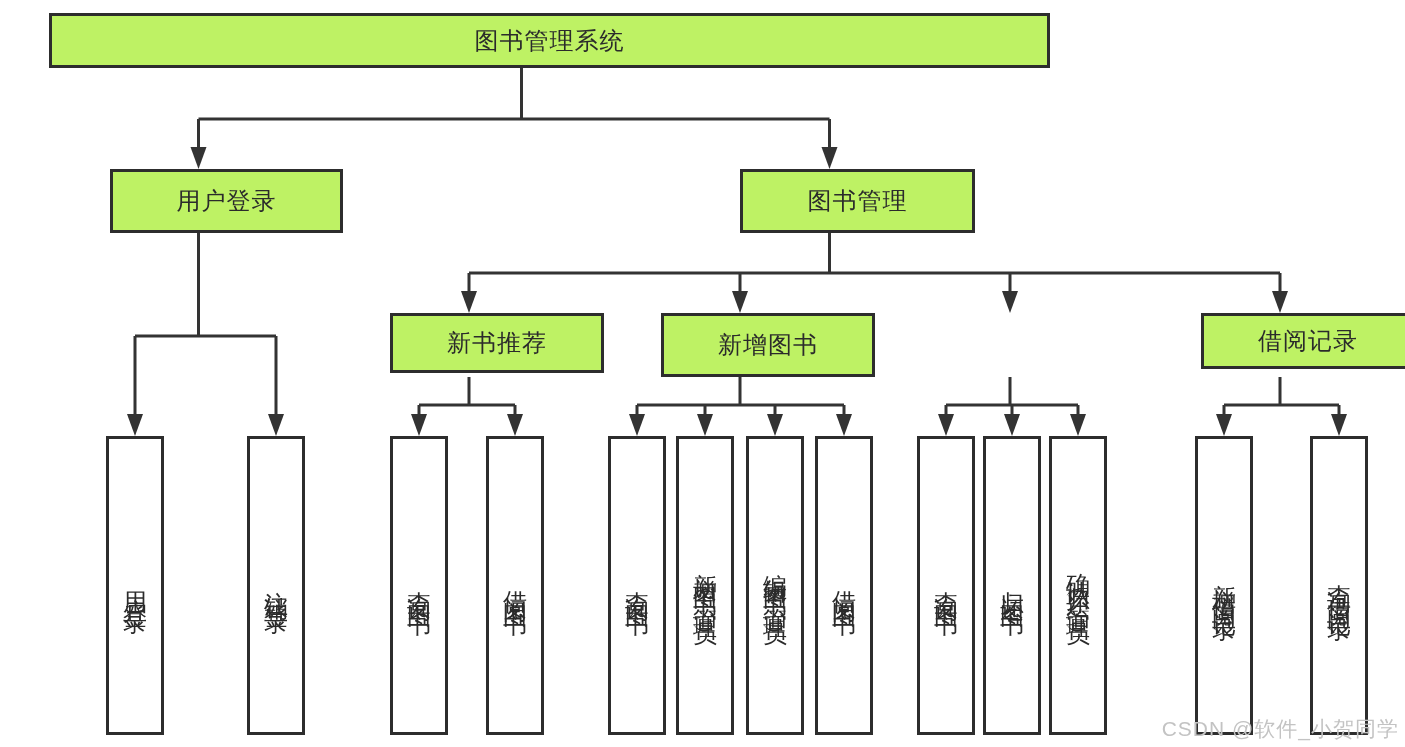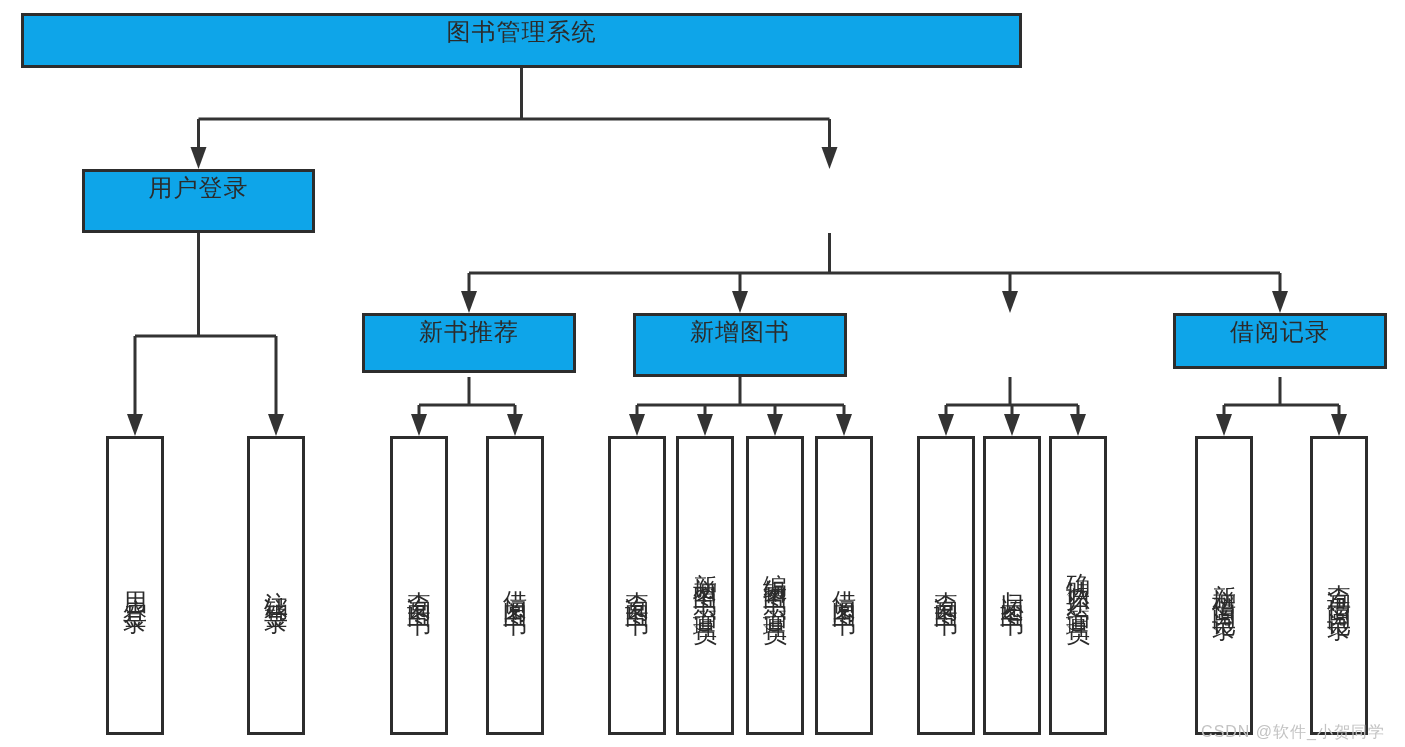--- a/index.html
+++ b/index.html
@@ -2,36 +2,36 @@
 <html><head>
 <meta charset="utf-8">
 <style>
   html,body{margin:0;padding:0;background:#ffffff;}
   .canvas{
     position:relative;width:1405px;height:747px;background:#ffffff;
     font-family:"Liberation Sans", sans-serif;color:#2b2b2b;overflow:hidden;
   }
   svg.connectors{position:absolute;left:0;top:0;z-index:1;}
   .hbox{
-    position:absolute;box-sizing:border-box;border:3px solid #2d2d2d;background:#0ea5e9;
-    display:flex;align-items:flex-start;justify-content:center;z-index:2;
+    position:absolute;box-sizing:border-box;border:3px solid #2d2d2d;background:#bef264;
+    display:flex;align-items:center;justify-content:center;z-index:2;margin-left:28px;
   }
   .hbox .lbl{font-size:24px;letter-spacing:1px;white-space:nowrap;}
   .vbox{
     position:absolute;box-sizing:border-box;width:58px;height:299px;top:436px;
     border:3px solid #2d2d2d;background:#ffffff;
     display:flex;align-items:center;justify-content:center;z-index:2;
   }
   .vlbl{
     writing-mode:vertical-rl;text-orientation:mixed;
     font-size:24px;line-height:1;letter-spacing:7px;white-space:nowrap;
   }
   .watermark{
-    position:absolute;right:20px;bottom:4px;z-index:5;
-    font-size:16px;letter-spacing:1px;color:#c3c3c3;white-space:nowrap;text-align:right;
+    position:absolute;right:6px;bottom:4px;z-index:5;
+    font-size:21px;letter-spacing:1px;color:#c3c3c3;white-space:nowrap;text-align:right;
   }
 </style>
 </head>
 <body>
 
 <div class="canvas">
 
   <svg class="connectors" width="1405" height="747" viewBox="0 0 1405 747">
     <defs>
       <polygon id="arrow" points="-8,-22 8,-22 0,0" fill="#333333"></polygon>
@@ -74,20 +74,23 @@
       <use href="#arrow" x="1339" y="436"></use>
     </g>
   </svg>
 
   <div class="hbox" style="left:21px;top:13px;width:1001px;height:55px">
     <span class="lbl">图书管理系统</span>
   </div>
 
   <div class="hbox" style="left:82px;top:169px;width:233px;height:64px">
     <span class="lbl">用户登录</span>
+  </div>
+  <div class="hbox" style="left:712px;top:169px;width:235px;height:64px">
+    <span class="lbl">图书管理</span>
   </div>
 
   <div class="hbox" style="left:362px;top:313px;width:214px;height:60px">
     <span class="lbl">新书推荐</span>
   </div>
   <div class="hbox" style="left:633px;top:313px;width:214px;height:64px">
     <span class="lbl">新增图书</span>
   </div>
   <div class="hbox" style="left:1173px;top:313px;width:214px;height:56px">
     <span class="lbl">借阅记录</span>

